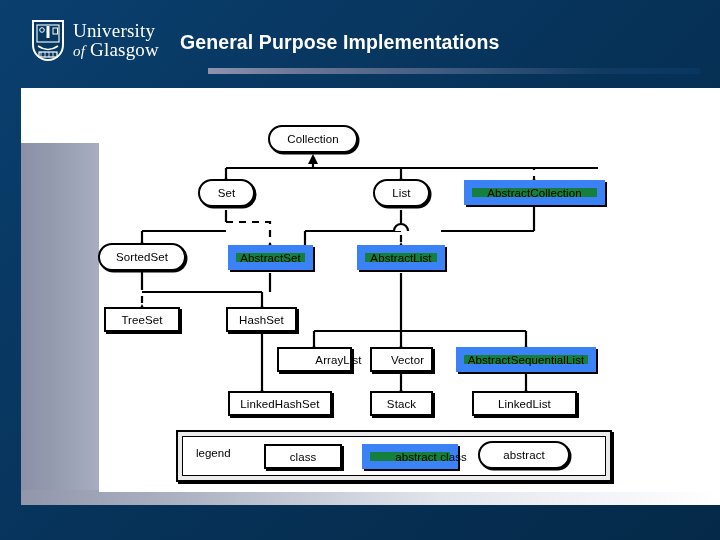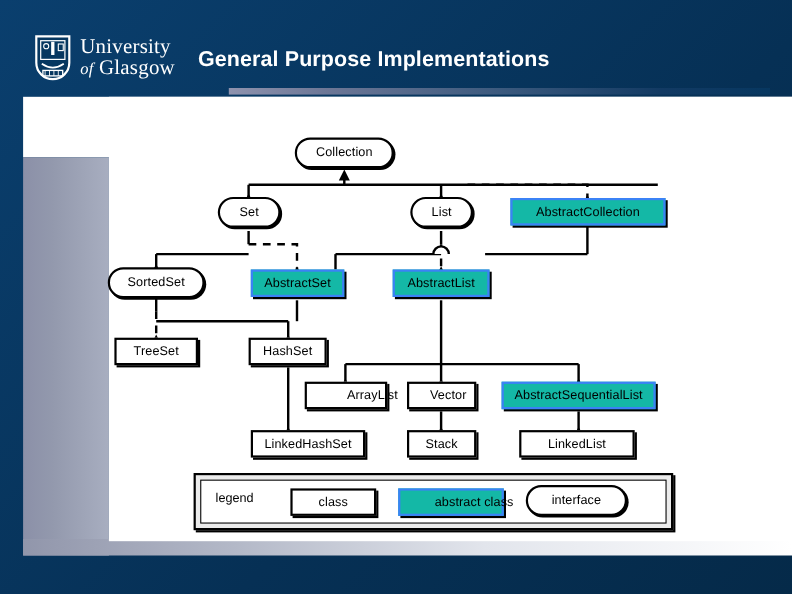--- a/index.html
+++ b/index.html
@@ -9,21 +9,21 @@
     font-family:"Liberation Sans",sans-serif;
     position:relative;
   }
   
   #slide{position:absolute;inset:0;background:#063760;}
   #slide-bg-grad{
     position:absolute;left:0;top:0;width:720px;height:540px;
     background:linear-gradient(135deg,#0a3f6e 0%,#063055 60%,#052a49 100%);
   }
   
-  #header{position:absolute;left:0;top:12px;width:644px;height:86px;}
+  #header{position:absolute;left:0;top:0;width:644px;height:86px;}
   #logo{position:absolute;left:30px;top:16px;width:140px;height:48px;
         display:flex;align-items:center;gap:7px;}
   #crest{width:36px;height:44px;flex:0 0 36px;}
   #logo-text{display:flex;flex-direction:column;justify-content:center;
         color:#ffffff;font-family:"Liberation Serif",serif;line-height:1.0;}
   .logo-l1{font-size:19px;letter-spacing:.2px;}
   .logo-l2{font-size:19px;letter-spacing:.2px;}
   .logo-l2 em{font-style:italic;font-size:15px;margin-top:18px;}
   #title{
     position:absolute;left:180px;top:31px;width:520px;
@@ -61,21 +61,21 @@
   }
   .iface{
     border:2px solid #000;border-radius:15px;background:#fff;height:28px;
     box-shadow:1.5px 1.5px 0 #000;
   }
   .cls{
     border:2px solid #000;background:#fff;height:25px;
     box-shadow:2px 2px 0 #000;
   }
   .abs{
-    border:2px solid #3b82f6;background:#14b8a6;height:25px;
+    border:8px solid #3b82f6;background:#15803d;height:25px;
     box-shadow:2px 2px 0 #000;
   }
   
   #legend-box{
     position:absolute;left:176px;top:430px;width:436px;height:52px;
     box-sizing:border-box;border:2px solid #000;background:#ebebeb;
     box-shadow:2px 2px 0 #000;
   }
   #legend-inner{
     position:absolute;left:182px;top:436px;width:424px;height:40px;
@@ -260,17 +260,17 @@
 
     <div class="node cls" style="left:264px;top:444px;width:78px;justify-content:center;">
       <span>class</span>
     </div>
 
     <div class="node abs" style="left:362px;top:444px;width:96px;padding-left:42px;">
       <span>abstract class</span>
     </div>
 
     <div class="node iface" style="left:478px;top:441px;width:92px;">
-      <span>interface</span>
+      <span>abstract</span>
     </div>
 
   </div>
 </div>
 
 </body></html>

